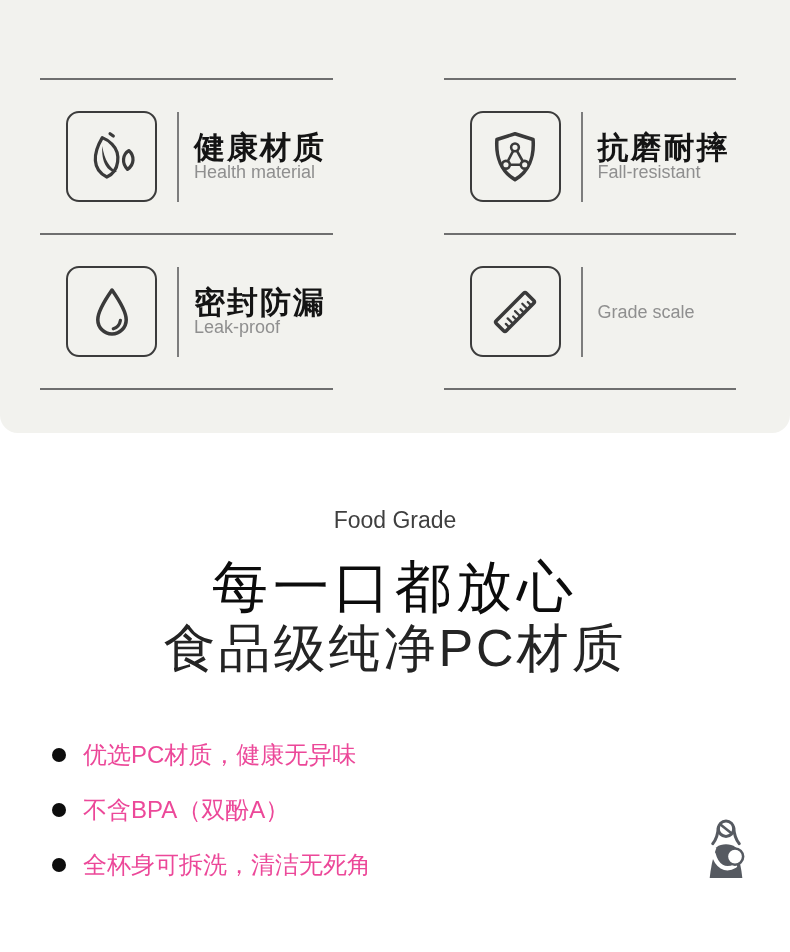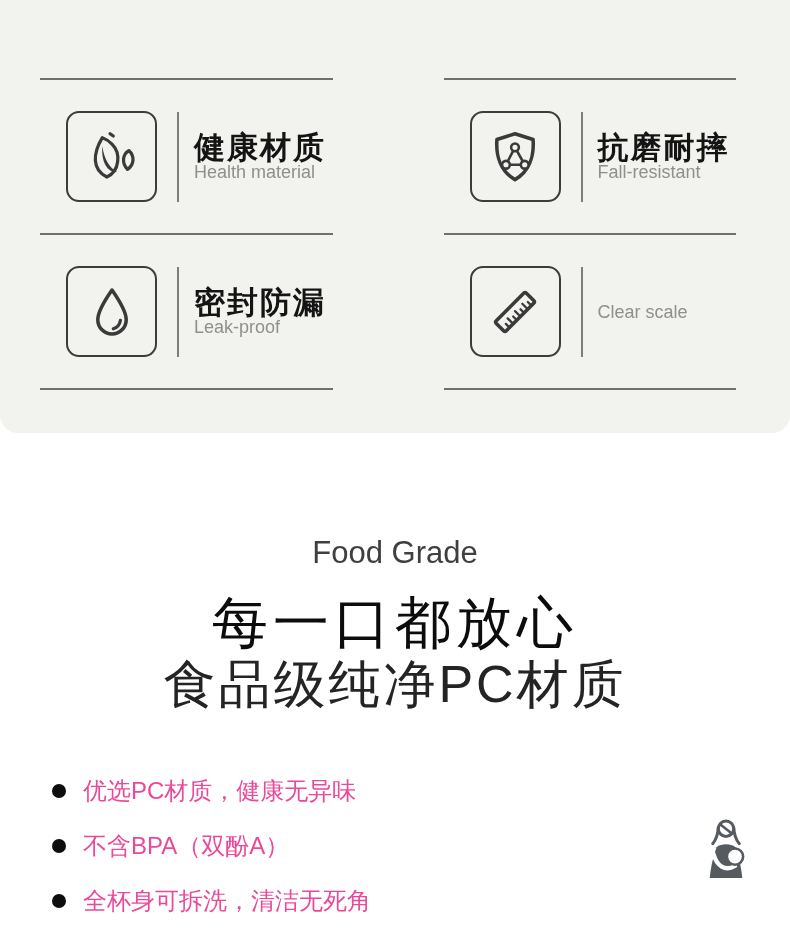--- a/index.html
+++ b/index.html
@@ -20,21 +20,21 @@
     border-radius:13px;display:flex;align-items:center;justify-content:center;
     margin-left:26px;flex-shrink:0;
   }
   .icon-box svg{display:block;}
   .vbar{width:2px;height:90px;background:#7d7d7d;margin-left:20px;flex-shrink:0;}
   .ftext{margin-left:15px;}
   .fzh{font-size:31px;font-weight:700;color:#141414;letter-spacing:2px;line-height:1;}
   .fen{font-size:18px;color:#8f8f8f;line-height:1;}
   
   .intro{text-align:center;}
-  .eyebrow{margin-top:104px;font-size:31px;color:#3f3f3f;line-height:1;}
+  .eyebrow{margin-top:76px;font-size:23px;color:#3f3f3f;line-height:1;}
   .title{margin:27px 0 0 0;font-size:56px;font-weight:400;letter-spacing:5px;color:#0c0c0c;line-height:1;}
   .subtitle{margin:5px 0 0 0;font-size:52px;font-weight:400;letter-spacing:3px;color:#242424;line-height:1.1;}
   
   .bullets{list-style:none;margin:62px 0 0 0;padding:0 0 0 52px;}
   .bullets li{display:flex;align-items:center;margin-bottom:23px;font-size:24px;font-weight:500;color:#ec4899;}
   .dot{width:14px;height:14px;border-radius:50%;background:#0d0d0d;margin-right:17px;flex-shrink:0;}
   
   .brand-logo{position:absolute;right:40px;bottom:49px;width:48px;height:86px;}
   .brand-logo svg{display:block;width:100%;height:100%;}
 </style>
@@ -115,21 +115,21 @@
               <path d="M41 59 V 51" stroke-width="3.5"></path>
               <path d="M49 59 V 47" stroke-width="3.5"></path>
               <path d="M57 59 V 51" stroke-width="3.5"></path>
               <path d="M65 59 V 47" stroke-width="3.5"></path>
               <path d="M73 59 V 51" stroke-width="3.5"></path>
             </g>
           </svg>
         </div>
         <div class="vbar"></div>
         <div class="ftext">
-          <div class="fen">Clear scale</div>
+          <div class="fen">Grade scale</div>
         </div>
       </div>
 
       <div class="rule"></div>
     </div>
   </section>
 
   <section class="intro">
     <div class="eyebrow">Food Grade</div>
     <h1 class="title">每一口都放心</h1>

